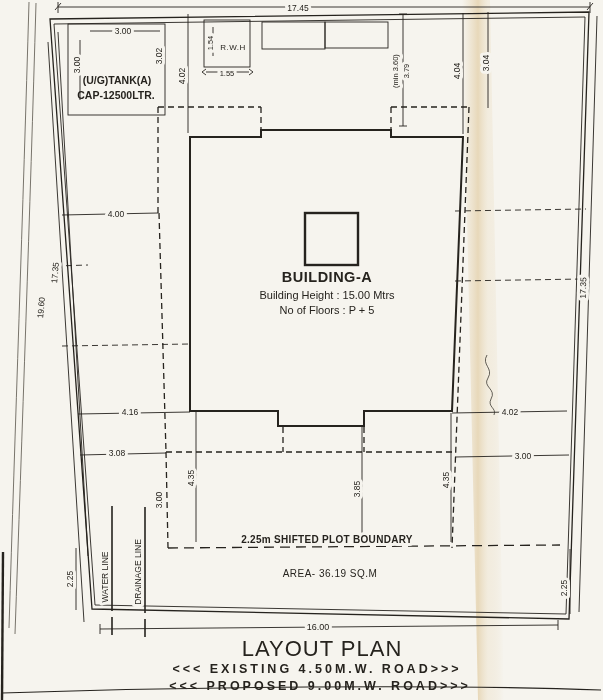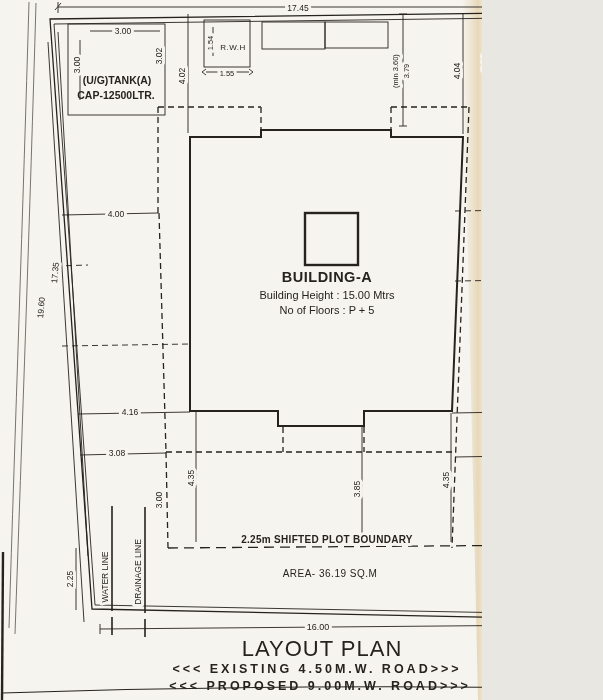--- a/index.html
+++ b/index.html
@@ -1,16 +1,16 @@
 <!DOCTYPE html>
 <html><head>
 <meta charset="utf-8">
 <style>
   html,body{margin:0;padding:0;background:#e9e7e2;}
-  .page{width:482px;height:700px;position:relative;overflow:hidden;background:#f6f4ee;}
+  .page{width:603px;height:700px;position:relative;overflow:hidden;background:#f6f4ee;}
   svg{display:block;}
   text{font-family:"Liberation Sans", sans-serif;fill:#26231e;}
   .halo{paint-order:stroke;stroke:#f6f4ee;stroke-width:6px;stroke-linejoin:round;}
   .dim{font-size:8.5px;}
   .dimsm{font-size:7.5px;}
   .lbl{font-size:10.5px;font-weight:600;}
   .bldg{font-size:14.5px;font-weight:600;letter-spacing:.5px;}
   .sub{font-size:11px;}
   .note{font-size:10px;font-weight:600;letter-spacing:.3px;}
   .note2{font-size:10px;letter-spacing:.5px;}

